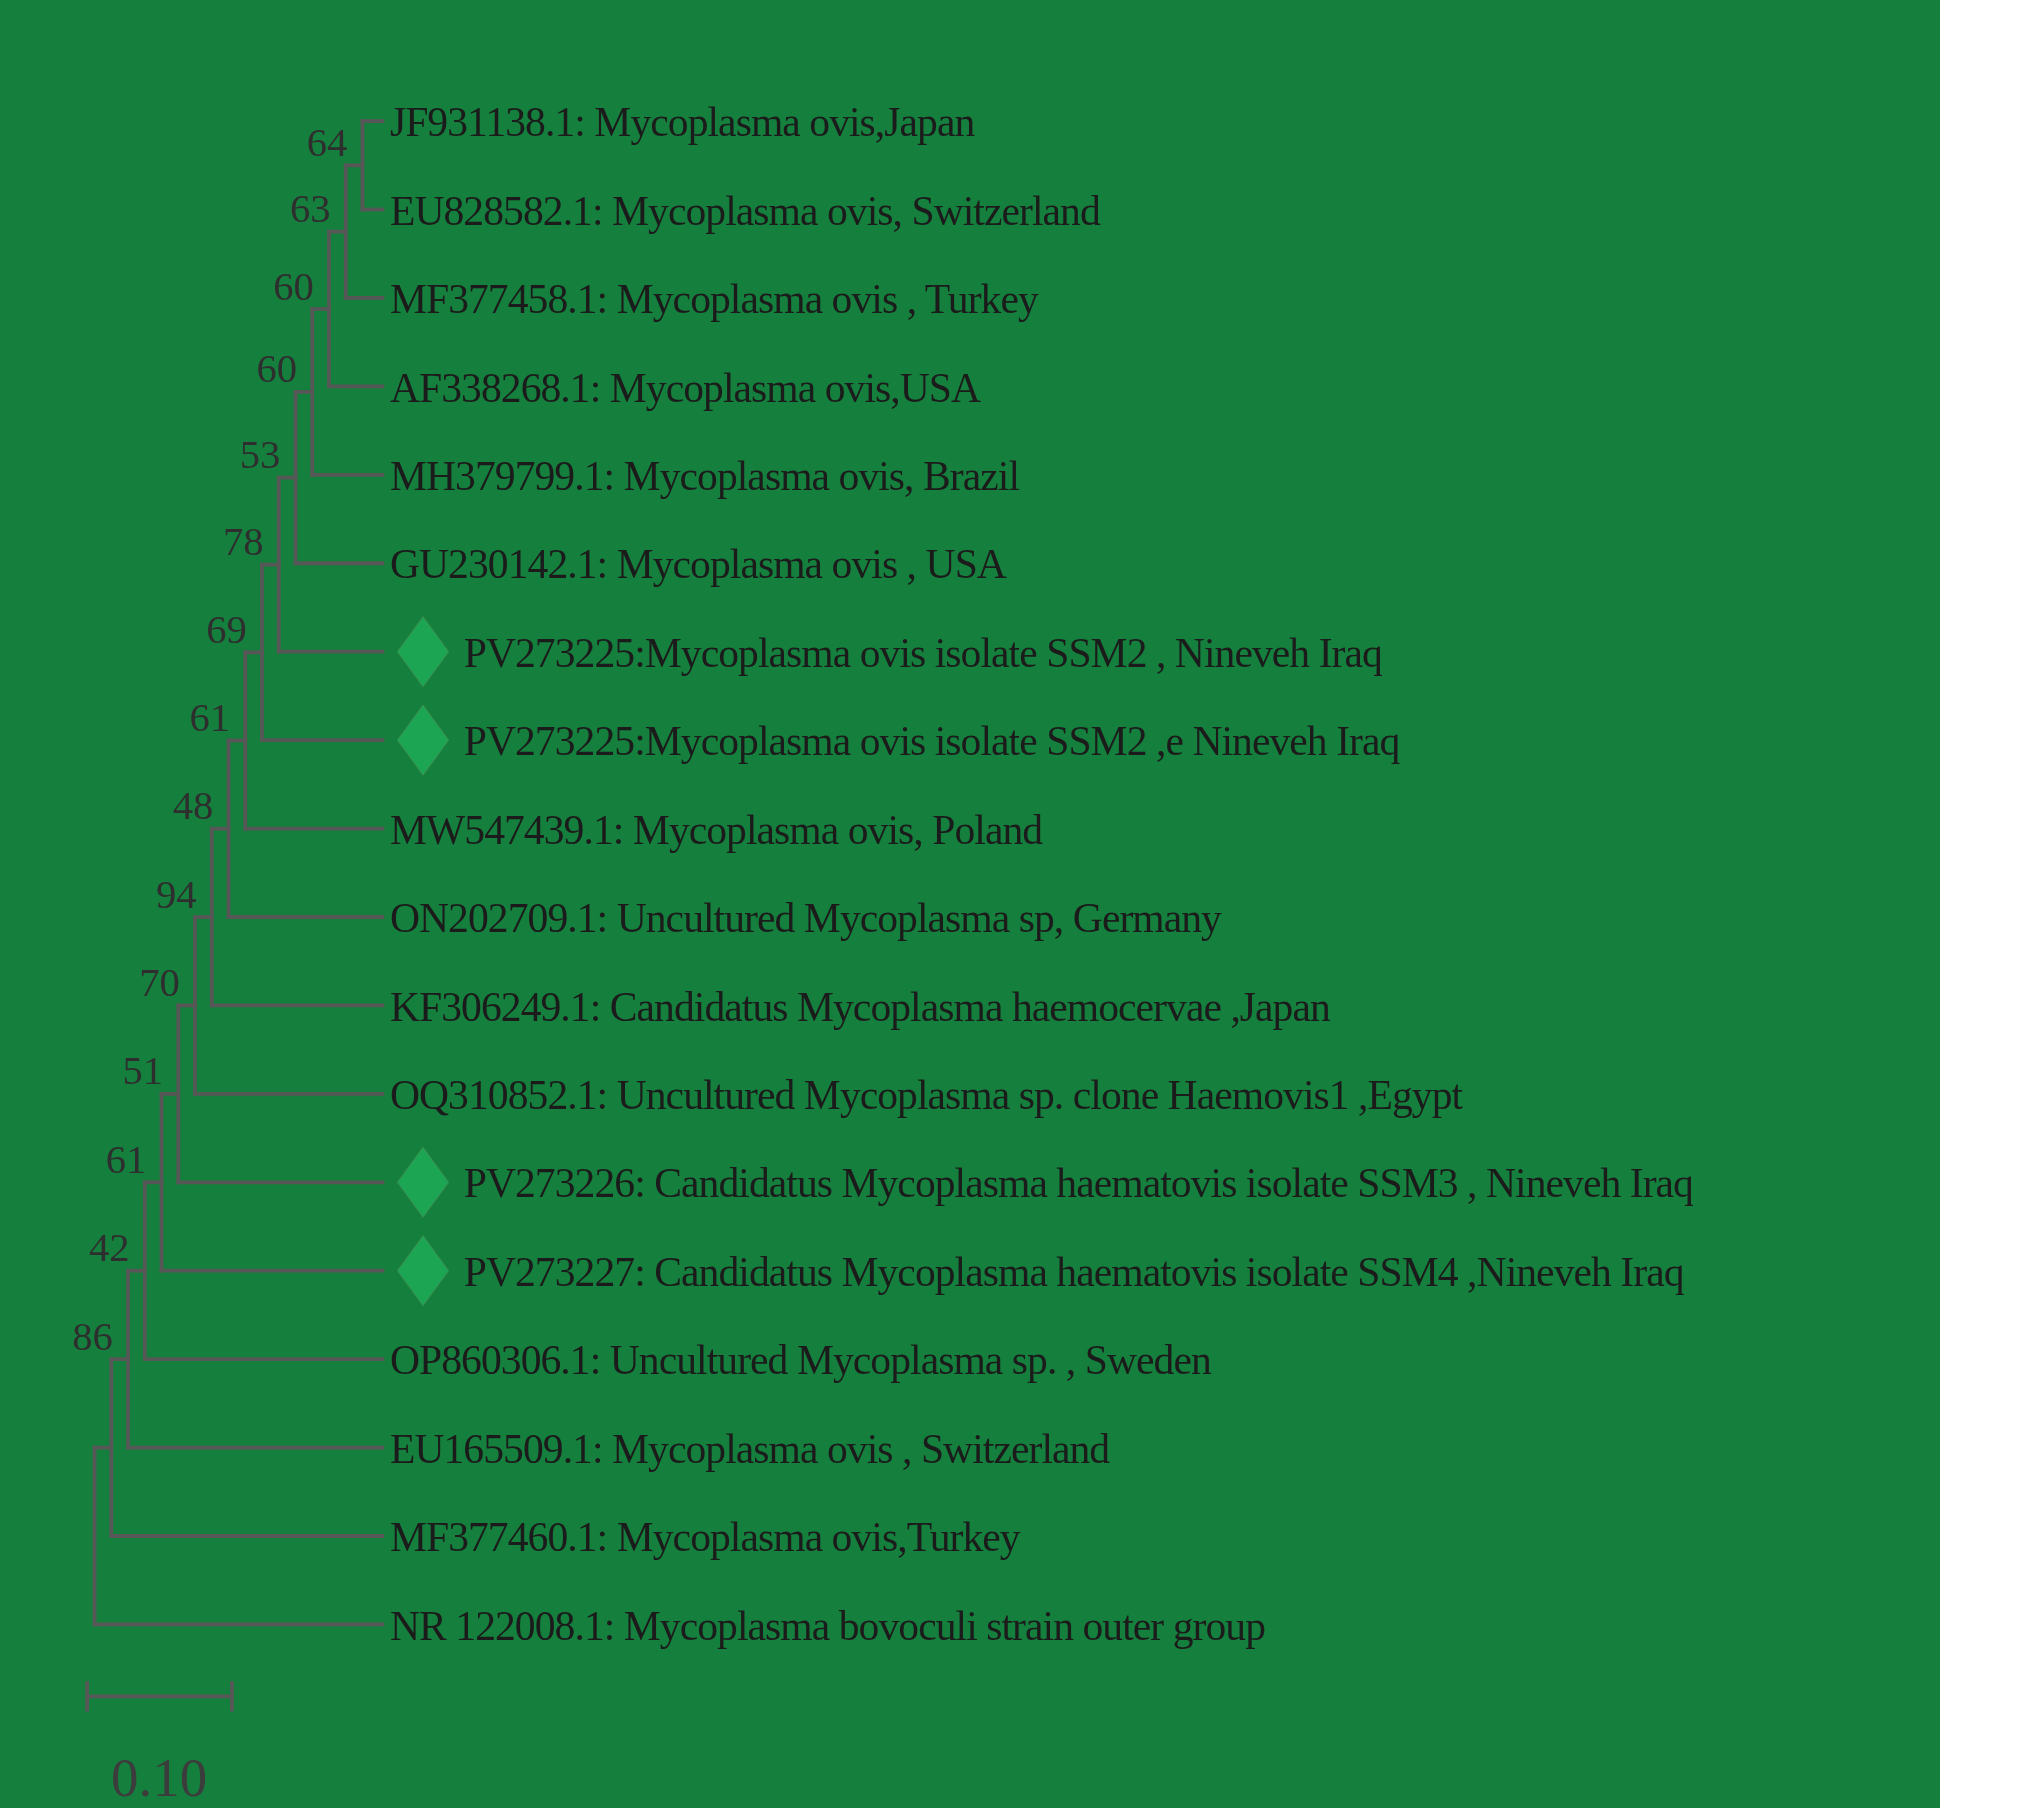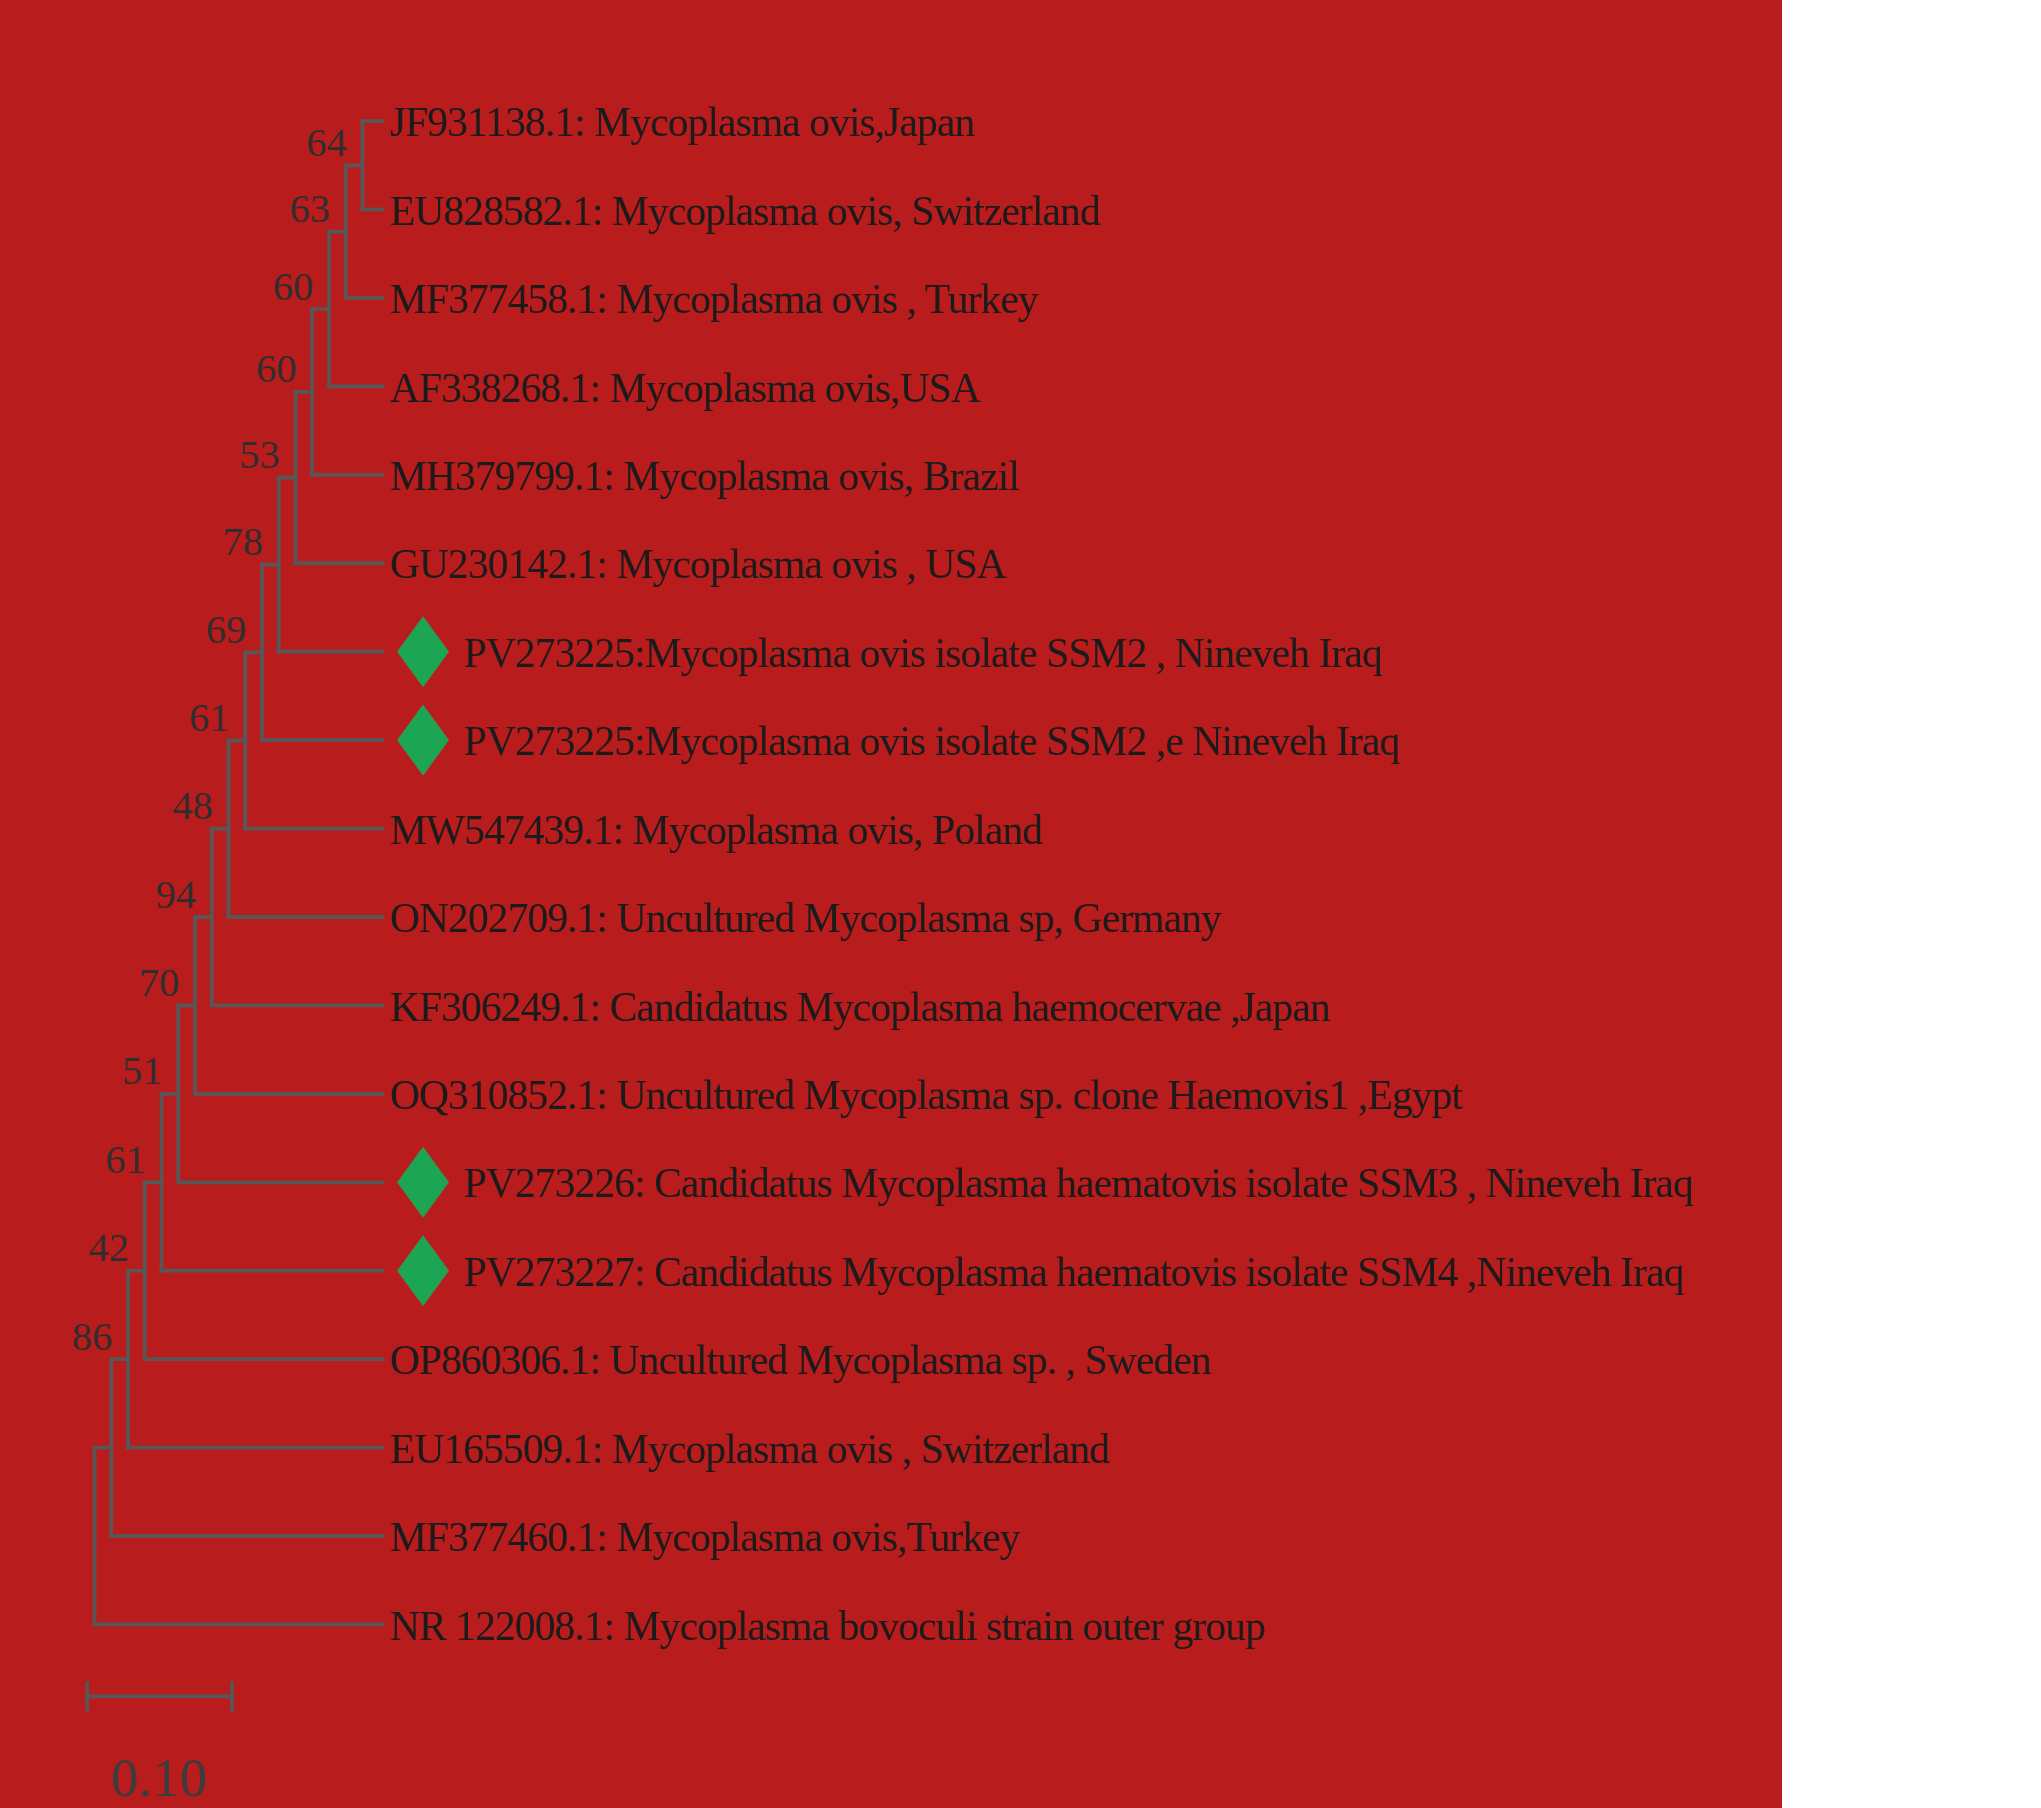--- a/index.html
+++ b/index.html
@@ -1,20 +1,20 @@
 <!DOCTYPE html>
 <html style="font-size:15px"><head>
 <meta charset="utf-8">
 <style>
   html, body { margin: 0; padding: 0; background: #ffffff; }
   #stage {
     position: relative;
-    width: 1782px;
+    width: 1940px;
     height: 1808px;
-    background: #b91c1c;
+    background: #15803d;
     font-family: "Liberation Serif", "DejaVu Serif", serif;
   }
   svg { display: block; }
   .branch { stroke: #575757; stroke-width: 4; fill: none; stroke-linecap: square; }
   .taxon-label {
     font-family: "Liberation Serif", "DejaVu Serif", serif;
     font-size: 44px;
     letter-spacing: -1px;
     fill: #1b1b1b;
   }

